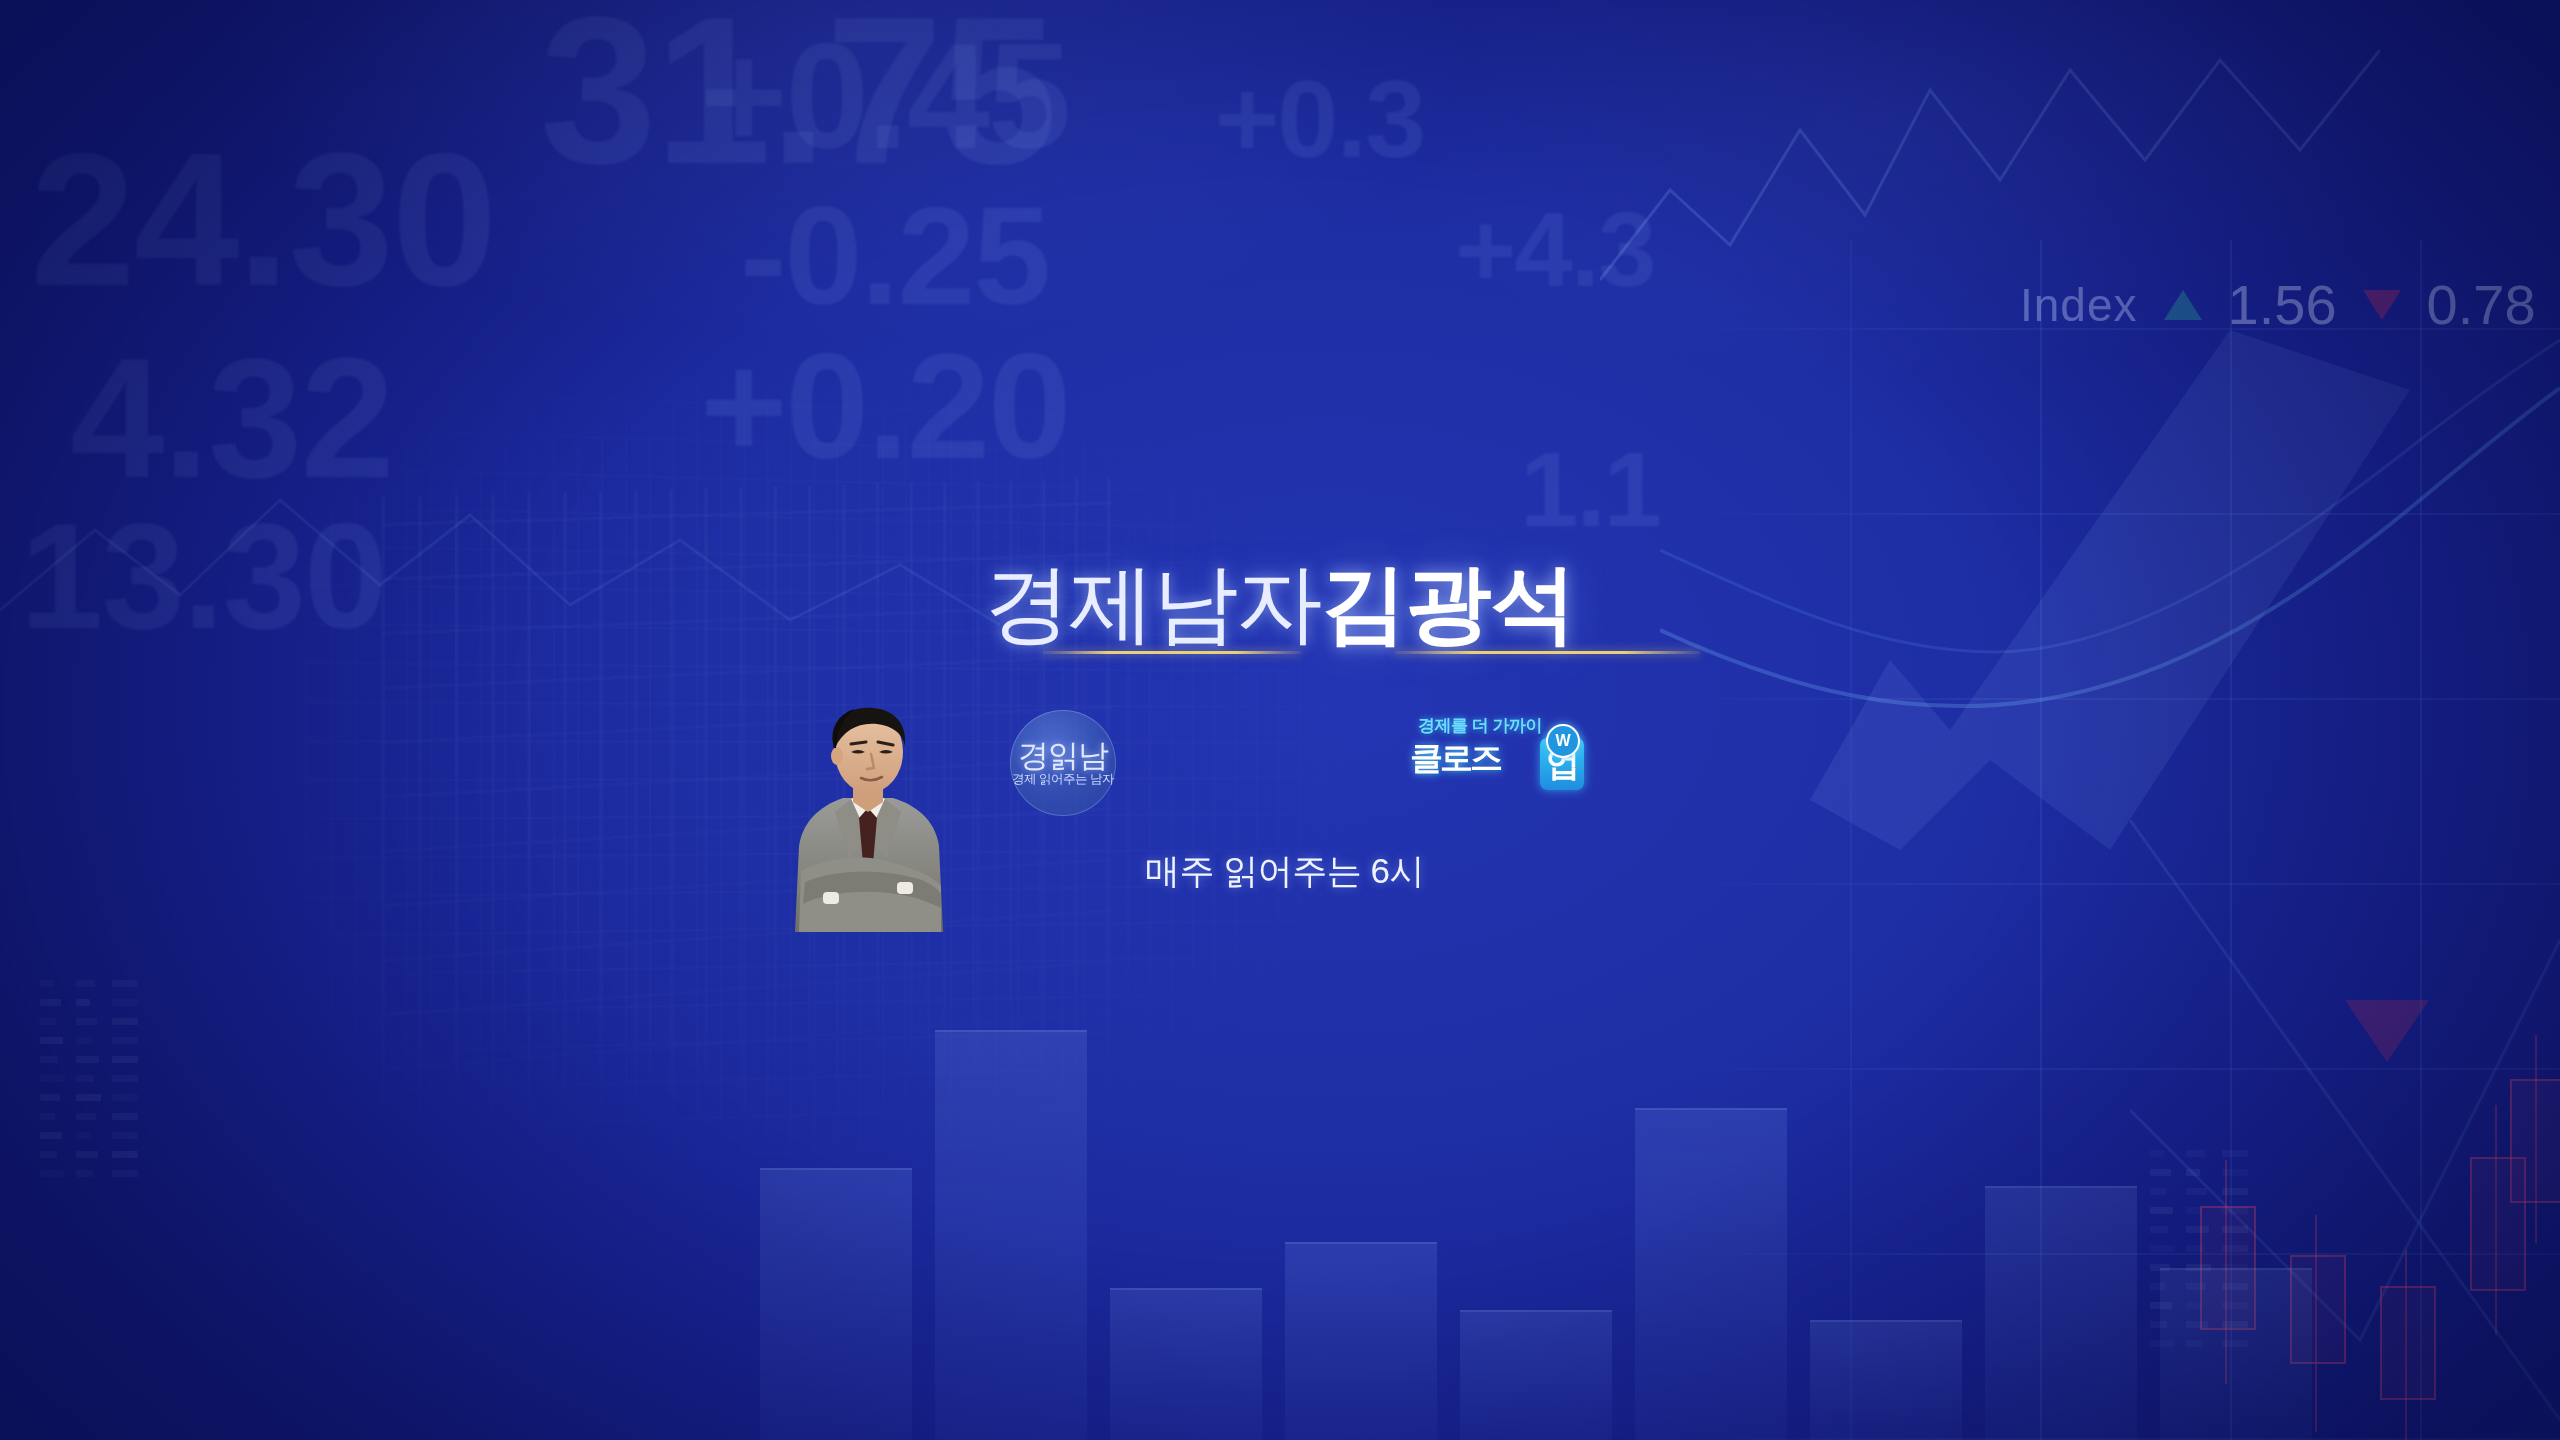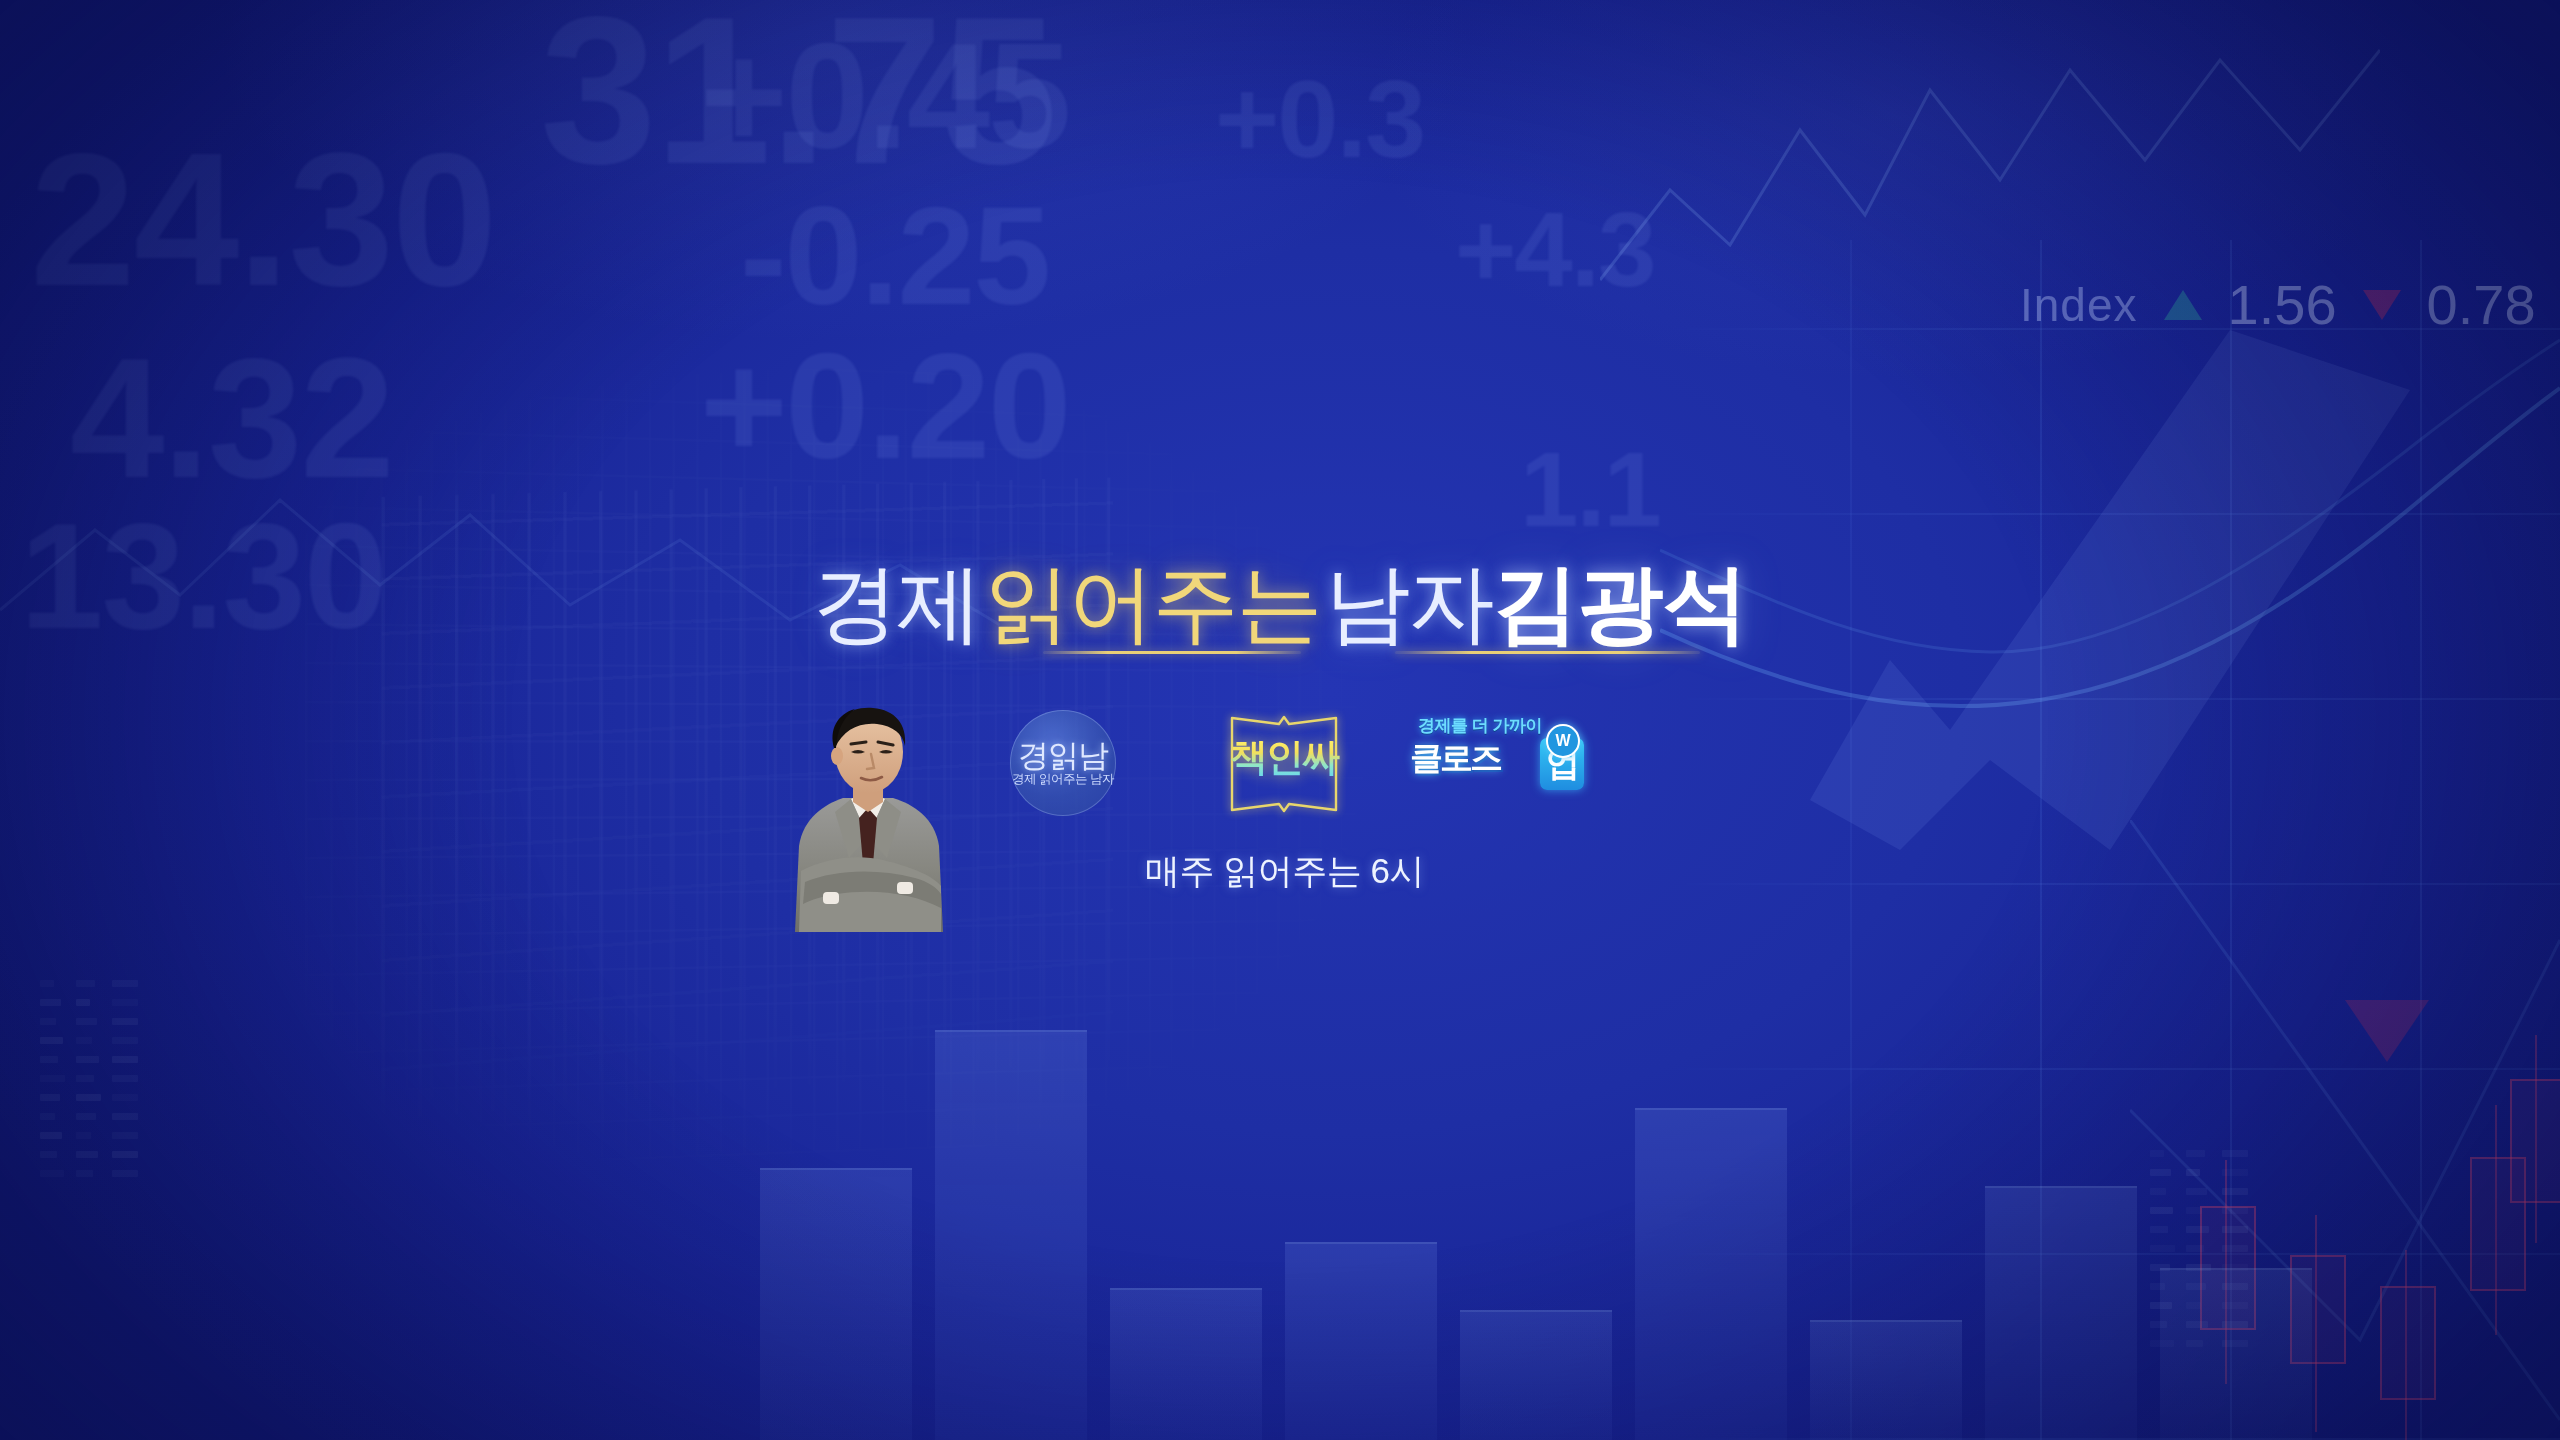--- a/index.html
+++ b/index.html
@@ -398,21 +398,20 @@
     <span class="tri-dn"></span>
     <span class="val">0.78</span>
   </div>
 
   <div class="layer" id="bg-vignette"></div>
 
   <div id="content">
 
     <div id="title">
       <span class="t-seg t-white">경제</span>
-      <span class="t-seg t-gold">읽어주는</span>
       <span class="t-seg t-white">남자</span>
       <span class="t-seg t-bold">김광석</span>
     </div>
     <div class="rule" style="left:1043px;top:651px;width:258px;"></div>
     <div class="rule" style="left:1395px;top:651px;width:305px;"></div>
 
     <div id="host">
       <svg viewBox="0 0 206 236" preserveAspectRatio="xMidYMax meet">
         <defs>
           <linearGradient id="suitg" x1="0" y1="0" x2="0" y2="1">
@@ -462,26 +461,20 @@
       </svg>
     </div>
 
     <div id="logos">
 
       <div class="logo" id="logo-kyn">
         <span class="big">경읽남</span>
         <span class="sml">경제 읽어주는 남자</span>
       </div>
 
-      <div class="logo" id="logo-book">
-        <svg class="frame" viewBox="0 0 124 120">
-          <path d="M10 14 L57 20 L62 13 L67 20 L114 14 L114 106 L67 100 L62 107 L57 100 L10 106 Z" fill="none" stroke="#e8d66c" stroke-width="2.4" stroke-linejoin="round" style="filter:drop-shadow(0 0 4px rgba(232,214,108,.8))"></path>
-        </svg>
-        <span class="word">책인싸</span>
-      </div>
 
       <div class="logo" id="logo-closeup">
         <span class="top">경제를 더 가까이</span>
         <span class="main">클로즈</span>
         <span class="tile"></span>
         <span class="tilech">업</span>
         <span class="wbadge">W</span>
       </div>
     </div>
 

